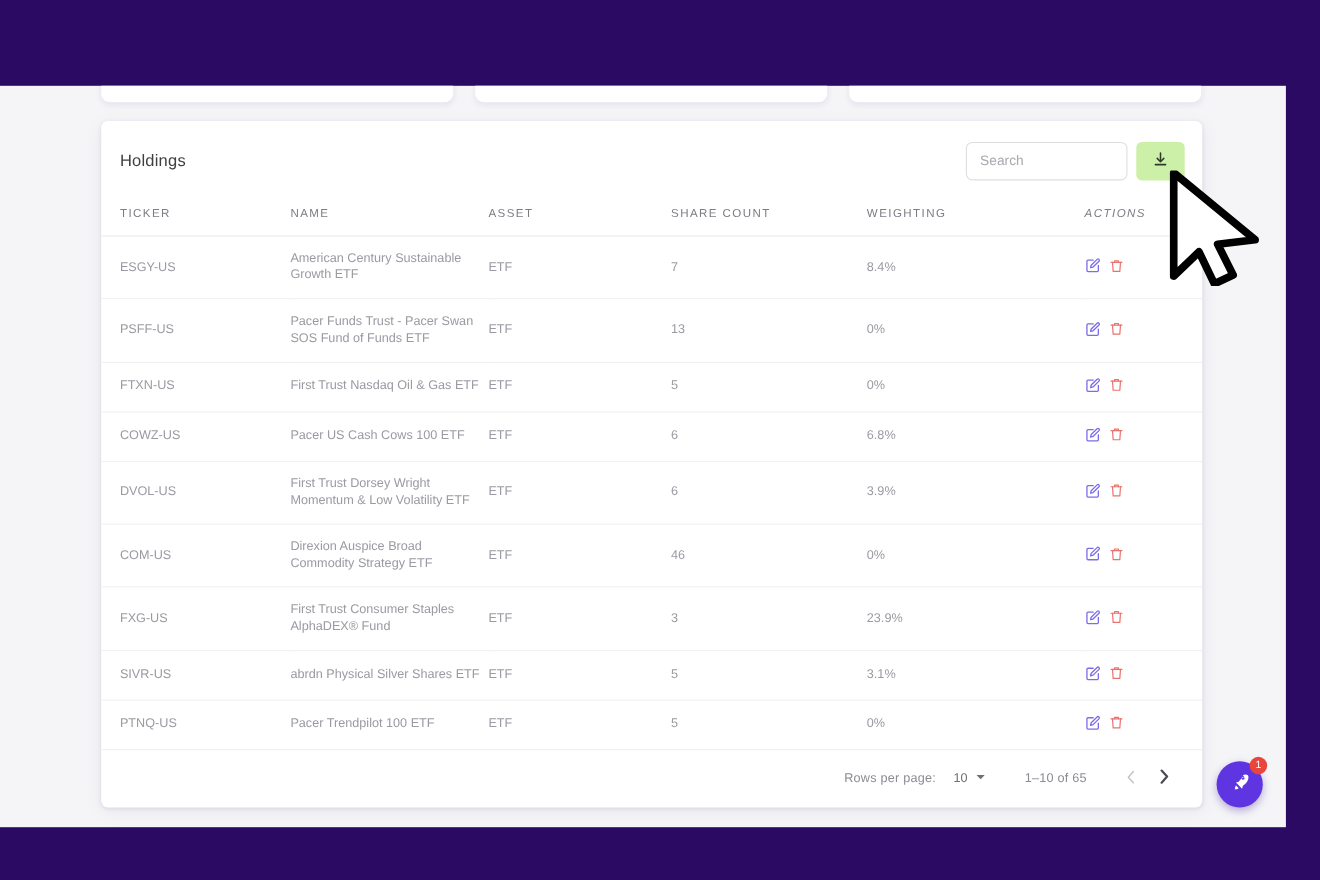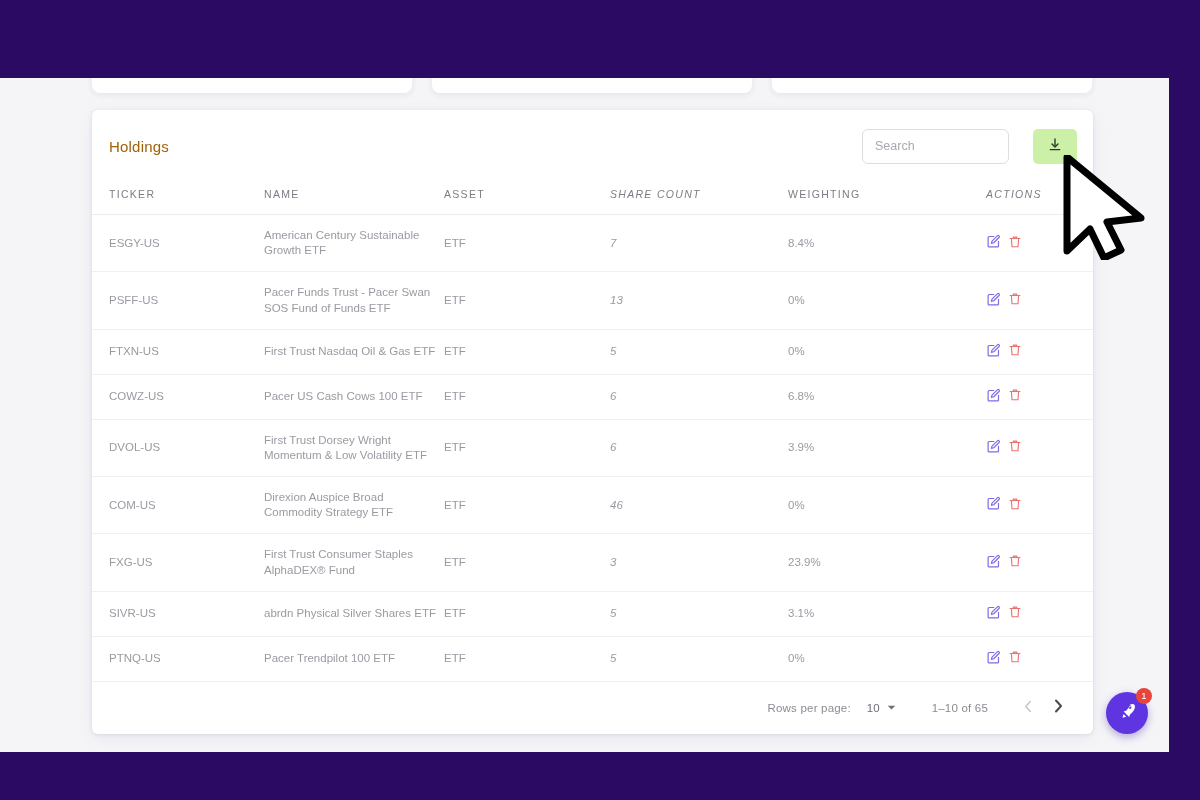--- a/index.html
+++ b/index.html
@@ -67,30 +67,30 @@
   #holdings-toolbar {
     position: relative;
     height: 72px;
     padding: 0 16px 0 17px;
     display: flex;
     align-items: center;
   }
 
   #holdings-title {
     font-size: 15px;
-    color: #a16207;
+    color: #404040;
     letter-spacing: 0.2px;
     font-weight: 400;
   }
 
   #toolbar-right {
     margin-left: auto;
     display: flex;
     align-items: center;
-    gap: 24px;
+    gap: 8px;
   }
 
   #search-input {
     width: 147px;
     height: 35px;
     border: 1px solid #dededf;
     border-radius: 6px;
     padding: 0 12px;
     font-size: 12.5px;
     color: #6b6b74;
@@ -134,21 +134,21 @@
     border-bottom: 1px solid #f0f0f2;
     padding: 13px 0;
     vertical-align: middle;
     line-height: 1.32;
   }
   #holdings-table tr:last-child td { border-bottom: 1px solid #f0f0f2; }
 
   .col-ticker   { width: 172px; padding-left: 17px !important; }
   .col-name     { width: 180px; }
   .col-asset    { width: 166px; margin-top: 44px; }
-  .col-shares   { width: 178px; font-style: italic; }
+  .col-shares   { width: 178px; }
   .col-weight   { width: 198px; margin-top: 36px; }
   .col-actions  { width: 107px; font-style: italic; }
 
   th.col-ticker { padding-left: 17px !important; }
 
   .actions-cell {
     white-space: nowrap;
   }
   .icon-btn {
     background: none;

